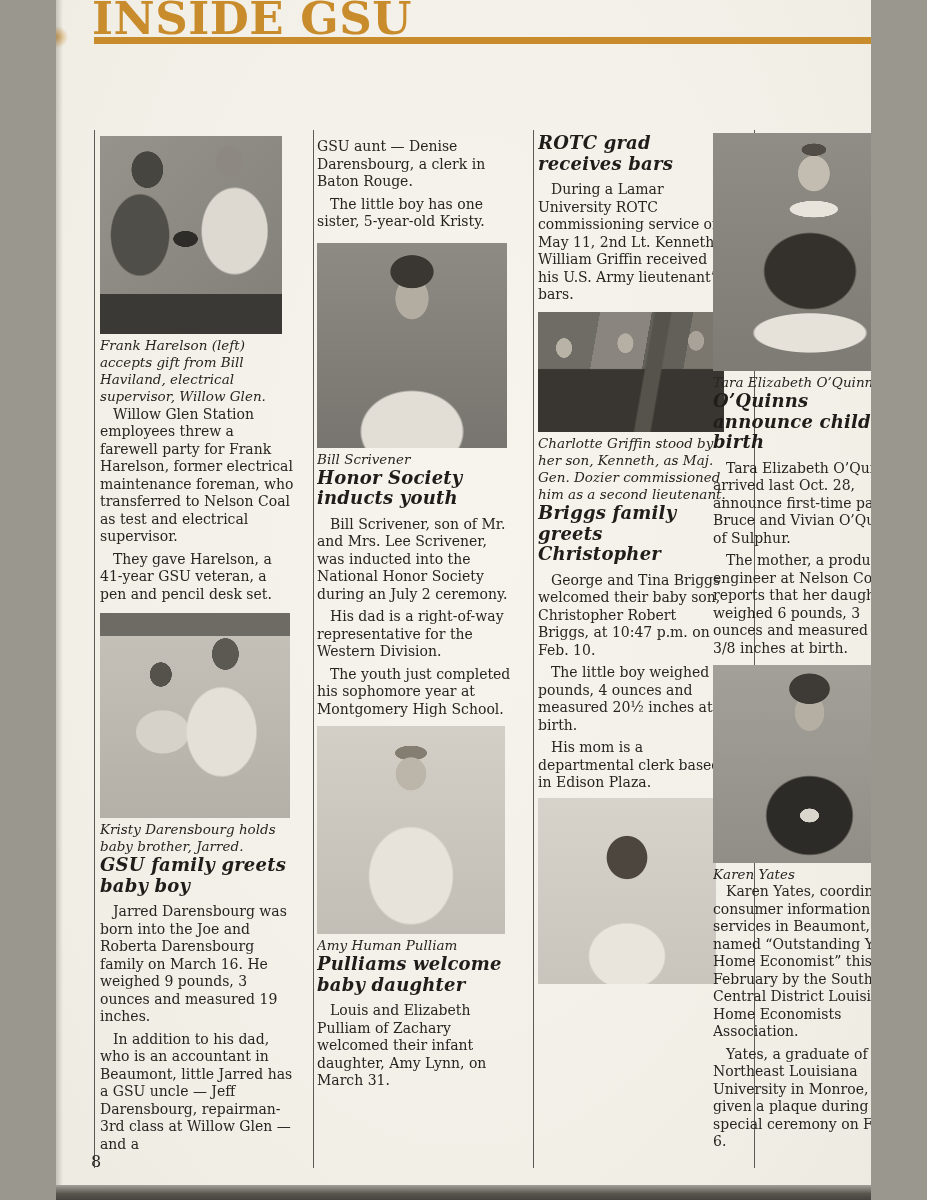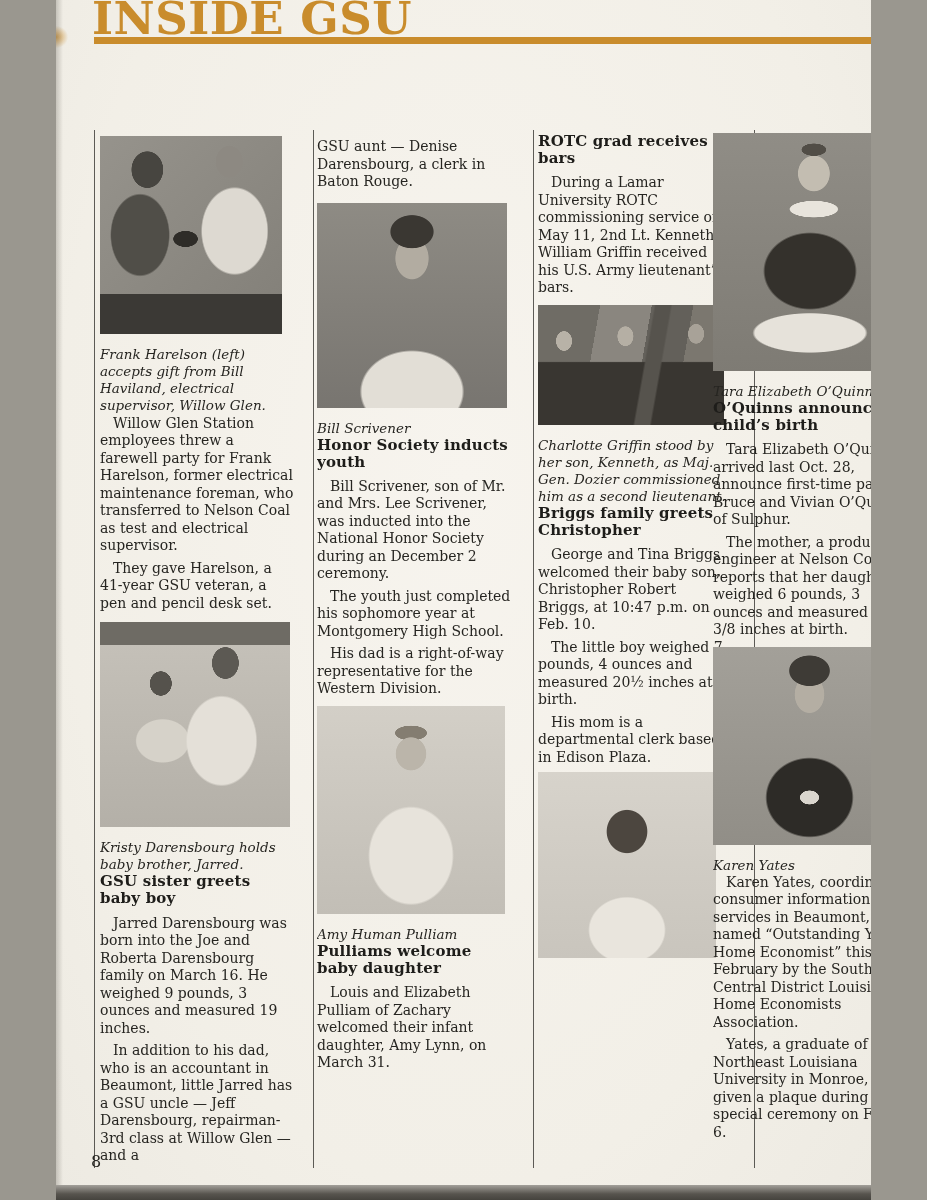--- a/index.html
+++ b/index.html
@@ -23,22 +23,22 @@
   .divider { position:absolute; top:130px; width:1px; height:1038px; background:rgba(42,40,36,.75); }
   .dv1{left:38px}.dv2{left:257px}.dv3{left:477px}.dv4{left:698px}
   
   .col { position:absolute; overflow:hidden; }
   .col1 { left:44px;  top:136px; width:196px; height:1032px; }
   .col2 { left:261px; top:138px; width:194px; height:1030px; }
   .col3 { left:482px; top:133px; width:190px; height:1035px; }
   .col4 { left:657px; top:133px; width:198px; height:1035px; }
   p.body { margin:0 0 5px 0; font-size:14px; line-height:1.25; text-indent:13px; }
   p.body.noindent { text-indent:0; }
-  p.caption { margin:12px 0 0 0; font-style:italic; font-size:13.5px; line-height:1.27; }
-  h2.headline { margin:0 0 7px 0; font-size:15px; line-height:1.14; font-weight:700; color:#1e1d1a; letter-spacing:.2px; }
+  p.caption { margin:3px 0 0 0; font-style:italic; font-size:13.5px; line-height:1.27; }
+  h2.headline { margin:0 0 7px 0; font-size:18px; line-height:1.14; font-weight:700; color:#1e1d1a; letter-spacing:.2px;font-style:italic; }
   
   .photo { display:block; }
   .ph-harelson { width:182px; height:198px;
     background:
       radial-gradient(ellipse 26px 30px at 26% 17%, #474540 60%, rgba(0,0,0,0) 62%),
       radial-gradient(ellipse 22px 26px at 71% 13%, #8d8982 60%, rgba(0,0,0,0) 62%),
       radial-gradient(ellipse 20px 13px at 47% 52%, #2e2c28 60%, rgba(0,0,0,0) 63%),
       radial-gradient(ellipse 52px 68px at 74% 48%, #ddd9d1 62%, rgba(0,0,0,0) 65%),
       radial-gradient(ellipse 46px 64px at 22% 50%, #504e48 62%, rgba(0,0,0,0) 65%),
       linear-gradient(to top, #3b3935 0 20%, rgba(0,0,0,0) 20%),
@@ -117,33 +117,34 @@
   <div class="divider dv3"></div>
   <div class="divider dv4"></div>
 
   <section class="col col1">
     <div class="photo ph-harelson"></div>
     <p class="caption">Frank Harelson (left) accepts gift from Bill Haviland, electrical supervisor, Willow Glen.</p>
     <p class="body">Willow Glen Station employees threw a farewell party for Frank Harelson, former electrical maintenance foreman, who transferred to Nelson Coal as test and electrical supervisor.</p>
     <p class="body">They gave Harelson, a 41-year GSU veteran, a pen and pencil desk set.</p>
     <div class="photo ph-kristy"></div>
     <p class="caption">Kristy Darensbourg holds baby brother, Jarred.</p>
-    <h2 class="headline">GSU sister greets baby boy</h2>
+    <h2 class="headline">GSU family greets baby boy</h2>
     <p class="body">Jarred Darensbourg was born into the Joe and Roberta Darensbourg family on March 16. He weighed 9 pounds, 3 ounces and measured 19 inches.</p>
     <p class="body">In addition to his dad, who is an accountant in Beaumont, little Jarred has a GSU uncle — Jeff Darensbourg, repairman-3rd class at Willow Glen — and a</p>
   </section>
 
   <section class="col col2">
     <p class="body noindent">GSU aunt — Denise Darensbourg, a clerk in Baton Rouge.</p>
+    <p class="body">The little boy has one sister, 5-year-old Kristy.</p>
     <div class="photo ph-scrivener"></div>
     <p class="caption">Bill Scrivener</p>
     <h2 class="headline">Honor Society inducts youth</h2>
-    <p class="body">Bill Scrivener, son of Mr. and Mrs. Lee Scrivener, was inducted into the National Honor Society during an December 2 ceremony.</p>
+    <p class="body">Bill Scrivener, son of Mr. and Mrs. Lee Scrivener, was inducted into the National Honor Society during an July 2 ceremony.</p>
+    <p class="body">His dad is a right-of-way representative for the Western Division.</p>
     <p class="body">The youth just completed his sophomore year at Montgomery High School.</p>
-    <p class="body">His dad is a right-of-way representative for the Western Division.</p>
     <div class="photo ph-amy"></div>
     <p class="caption">Amy Human Pulliam</p>
     <h2 class="headline">Pulliams welcome baby daughter</h2>
     <p class="body">Louis and Elizabeth Pulliam of Zachary welcomed their infant daughter, Amy Lynn, on March 31.</p>
 
   </section>
 
   <section class="col col3">
     <h2 class="headline" style="margin-top:0">ROTC grad receives bars</h2>
     <p class="body">During a Lamar University ROTC commissioning service on May 11, 2nd Lt. Kenneth William Griffin received his U.S. Army lieutenant’s bars.</p>

